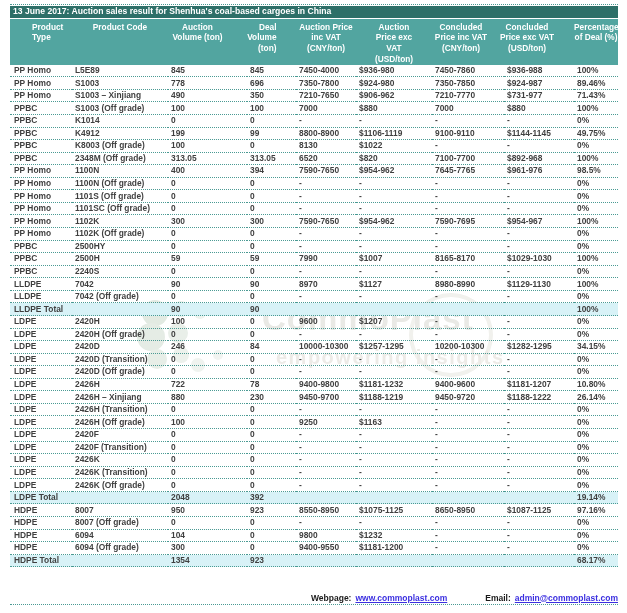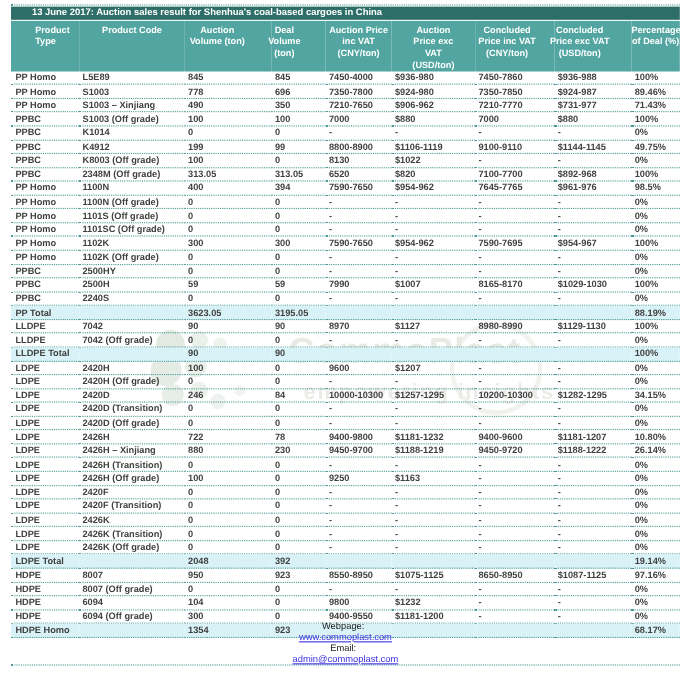--- a/index.html
+++ b/index.html
@@ -12,21 +12,21 @@
   }
   .top-dotted{
     position:absolute;left:10px;top:4px;width:608px;height:0;
     border-top:1px dotted var(--row_border);
     z-index:1;
   }
   .title-bar{
     position:absolute;left:10px;top:6px;width:608px;height:11.5px;
     background:var(--title_bar_bg);
     color:#fff;font-size:8.6px;font-weight:bold;
-    line-height:11.5px;padding-left:19px;box-sizing:border-box;
+    line-height:11.5px;padding-left:3px;box-sizing:border-box;
     white-space:nowrap;z-index:2;
   }
   
   .watermark{position:absolute;left:0;top:0;width:627px;height:613px;z-index:0;}
   .wm-text{
     position:absolute;left:262px;top:300px;
     font-size:33px;font-weight:bold;color:#e9e9e5;letter-spacing:1px;
   }
   .wm-tagline{
     position:absolute;left:276px;top:346px;
@@ -45,21 +45,21 @@
     color:var(--header_text);
     font-size:8.3px;font-weight:bold;
     height:44.5px;box-sizing:border-box;
     vertical-align:top;padding:3px 0 0 0;
     line-height:10.8px;text-align:center;overflow:visible;
   }
   thead th div{margin:0 auto;}
   .h1{text-align:left;max-width:42px;margin-left:22px !important;}
   .h2{max-width:70px;}
   .h3{max-width:56px;transform:translateX(-10px);}
-  .h4{max-width:36px;transform:translateX(-13px);}
+  .h4{max-width:36px;transform:translateX(-13px);text-align:right;}
   .h5{max-width:58px;}
   .h6{max-width:44px;}
   .h7{max-width:62px;transform:translateX(-7px);}
   .h8{max-width:62px;transform:translateX(-12px);}
   .h9{max-width:50px;}
   tbody td{
     height:12.57px;box-sizing:border-box;
     border-bottom:1px dotted var(--row_border);
     font-size:8.4px;font-weight:bold;color:var(--text);
     line-height:11px;vertical-align:middle;
@@ -67,23 +67,22 @@
     background:transparent;
   }
   tbody td.c1{padding-left:4px;}
   tbody tr.total td{background:var(--total_row_bg);}
   
   .footer{
     position:absolute;left:10px;top:591px;width:608px;height:14px;
     border-bottom:1px dotted var(--row_border);
     box-sizing:border-box;
     display:flex;align-items:center;justify-content:flex-end;
-    font-size:8.5px;font-weight:normal;color:#1a1a1a;
+    font-size:8.5px;font-weight:bold;color:#1a1a1a;
     z-index:1;
-    flex-direction:column;
   }
   .footer .flabel{margin-right:4px;}
   .footer .gap{width:38px;}
   .footer a{color:var(--link);text-decoration:underline;cursor:pointer;}
 </style>
 </head>
 <body>
 
 <div class="page">
 
@@ -336,31 +335,20 @@
           <td class="c1">PPBC</td>
           <td class="c2">2240S</td>
           <td class="c3">0</td>
           <td class="c4">0</td>
           <td class="c5">-</td>
           <td class="c6">-</td>
           <td class="c7">-</td>
           <td class="c8">-</td>
           <td class="c9">0%</td>
         </tr>
-        <tr class="total">
-          <td class="c1">PP Total</td>
-          <td class="c2"></td>
-          <td class="c3">3623.05</td>
-          <td class="c4">3195.05</td>
-          <td class="c5"></td>
-          <td class="c6"></td>
-          <td class="c7"></td>
-          <td class="c8"></td>
-          <td class="c9">88.19%</td>
-        </tr>
         <tr>
           <td class="c1">LLDPE</td>
           <td class="c2">7042</td>
           <td class="c3">90</td>
           <td class="c4">90</td>
           <td class="c5">8970</td>
           <td class="c6">$1127</td>
           <td class="c7">8980-8990</td>
           <td class="c8">$1129-1130</td>
           <td class="c9">100%</td>
@@ -590,21 +578,21 @@
           <td class="c2">6094 (Off grade)</td>
           <td class="c3">300</td>
           <td class="c4">0</td>
           <td class="c5">9400-9550</td>
           <td class="c6">$1181-1200</td>
           <td class="c7">-</td>
           <td class="c8">-</td>
           <td class="c9">0%</td>
         </tr>
         <tr class="total">
-          <td class="c1">HDPE Homo</td>
+          <td class="c1">HDPE Total</td>
           <td class="c2"></td>
           <td class="c3">1354</td>
           <td class="c4">923</td>
           <td class="c5"></td>
           <td class="c6"></td>
           <td class="c7"></td>
           <td class="c8"></td>
           <td class="c9">68.17%</td>
         </tr>
       </tbody>

